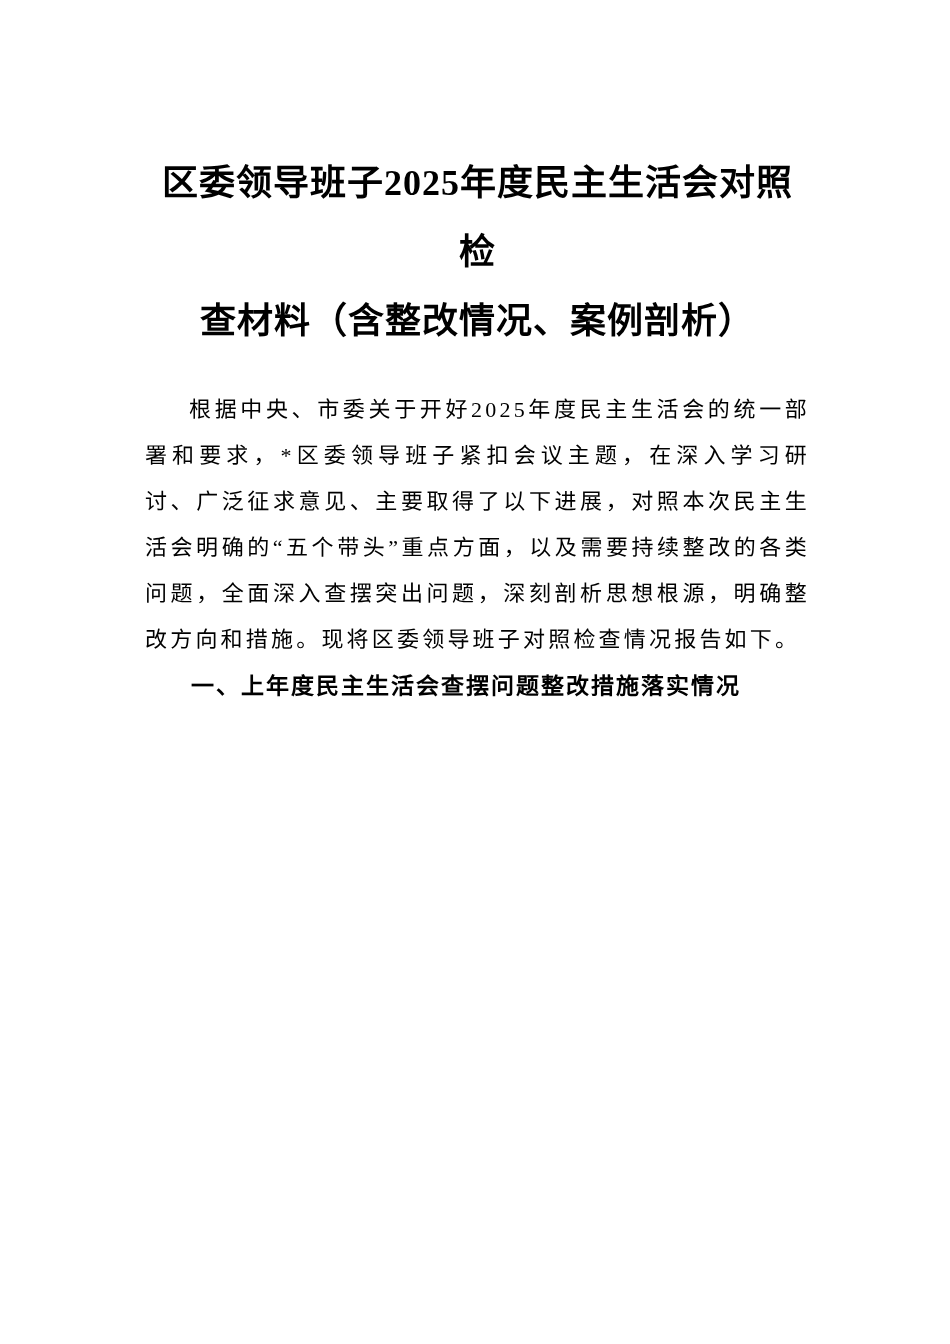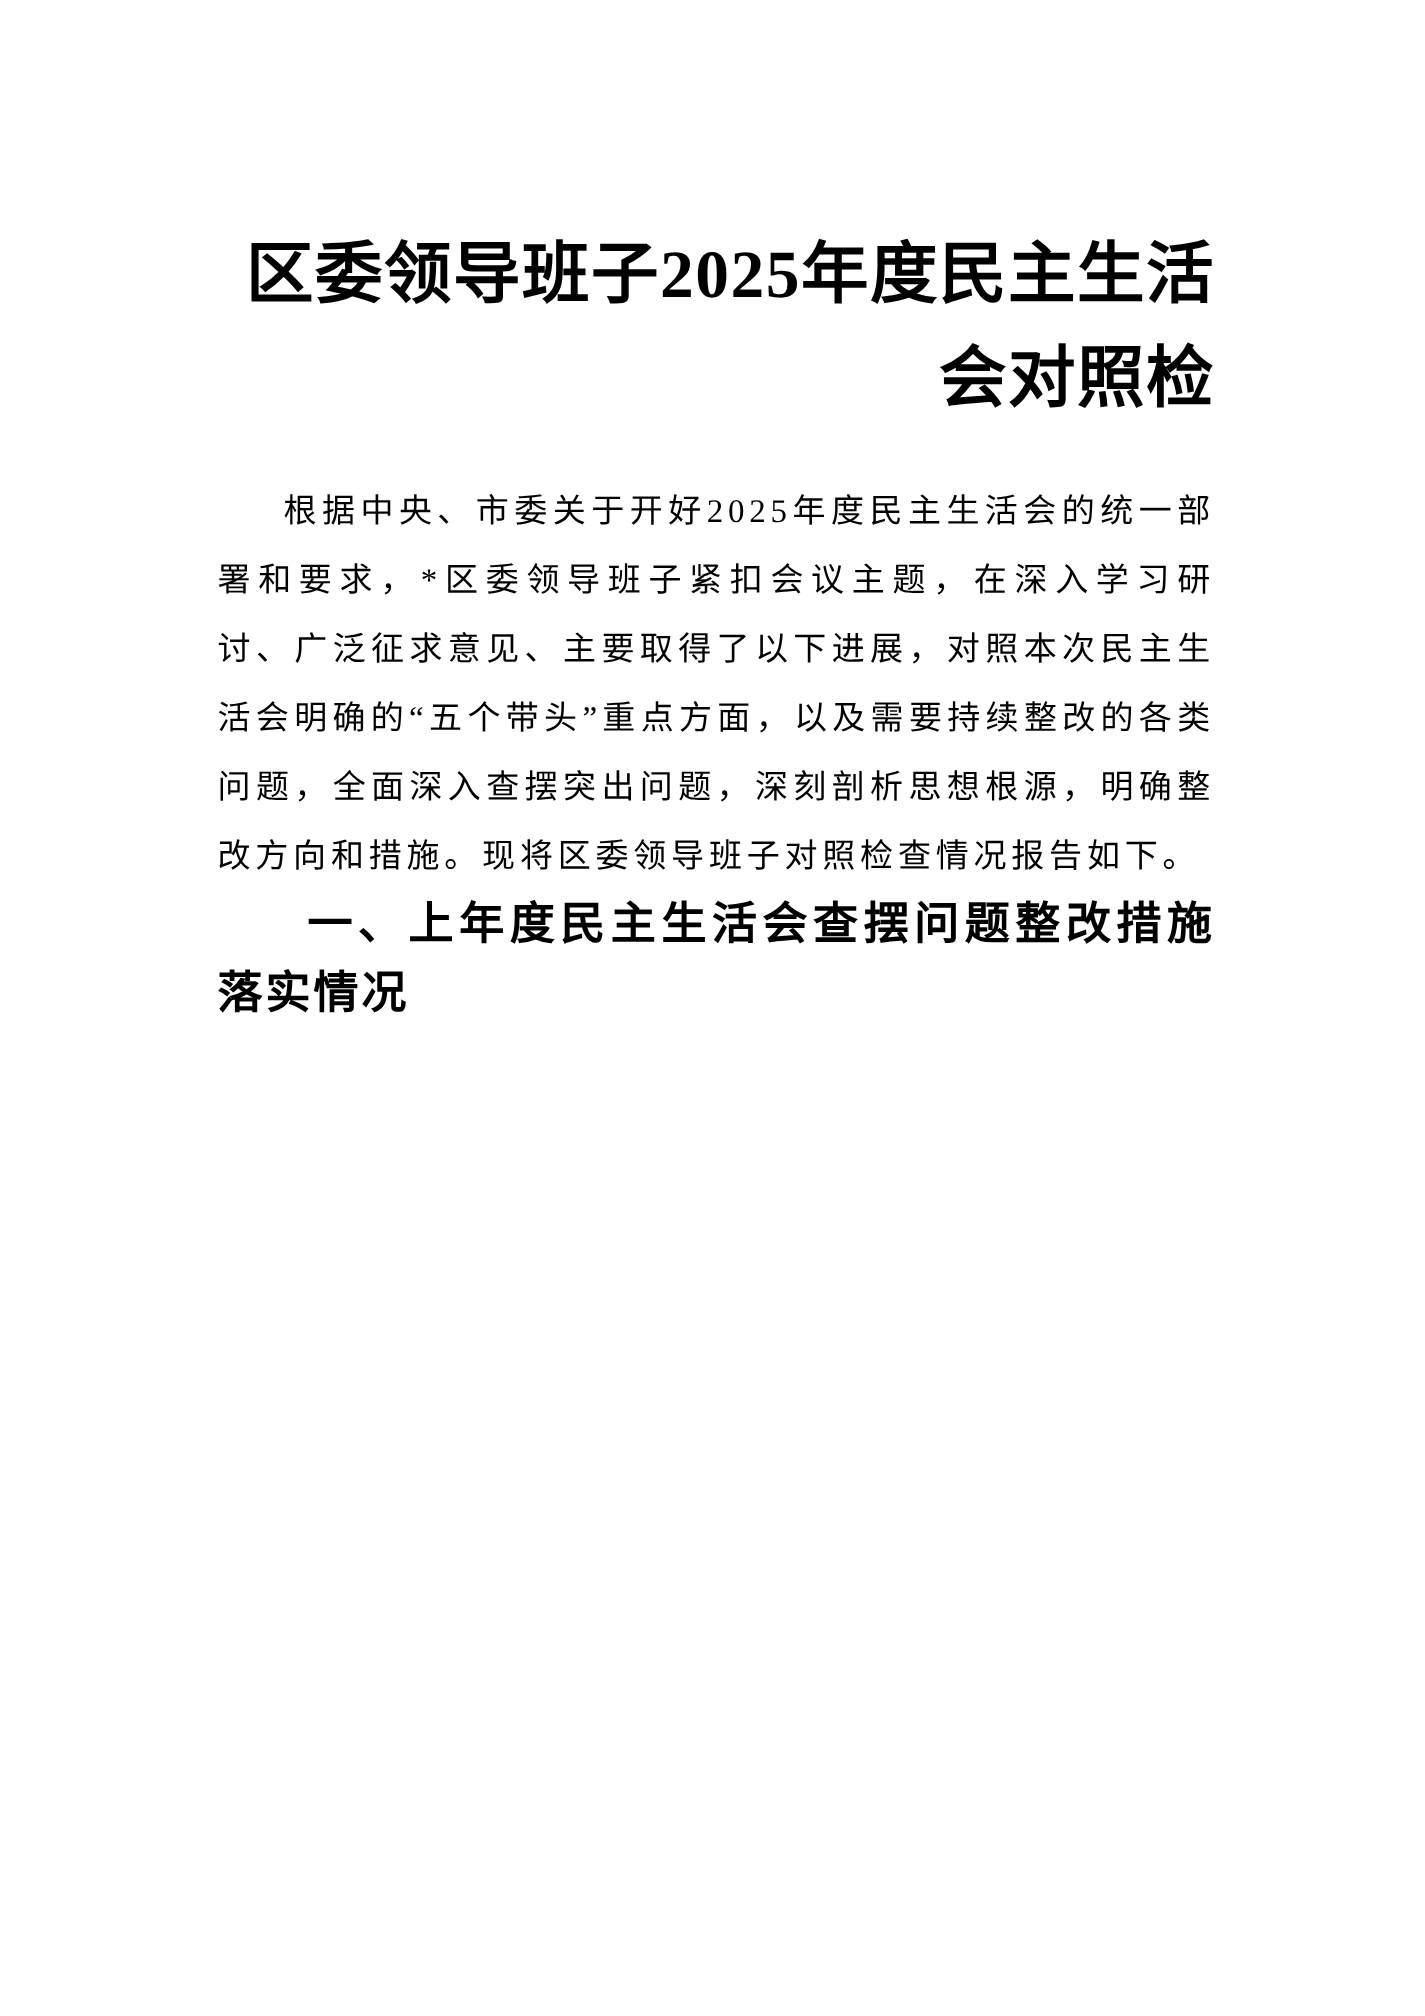--- a/index.html
+++ b/index.html
@@ -15,60 +15,61 @@
     margin: 0 auto;
     background: #ffffff;
     color: #000000;
     box-sizing: border-box;
     padding: 149px 140px 0 145px;
     overflow: hidden;
   }
   .doc-title {
     font-family: "Liberation Serif", "DejaVu Serif", serif;
     font-weight: 700;
-    font-size: 45px;
+    font-size: 36px;
     line-height: 69px;
-    text-align: right;
+    text-align: center;
     letter-spacing: 1px;
     color: #000000;
   }
   .doc-body {
     margin-top: 31px;
     font-family: "Liberation Serif", "DejaVu Serif", serif;
     font-size: 22px;
     line-height: 46px;
     letter-spacing: 3.2px;
     text-align: justify;
     color: #000000;
   }
   .doc-body p {
     margin: 0;
     text-indent: 2em;
   }
   .section-heading {
     margin: 0;
     font-family: "Liberation Sans", "DejaVu Sans", sans-serif;
     font-weight: 700;
-    font-size: 30px;
+    font-size: 23px;
     line-height: 46px;
     letter-spacing: 2px;
     text-indent: 2em;
     color: #000000;
   }
   .lead-bold {
     font-weight: 700;
   }
 </style>
 </head>
 <body>
 
 <div class="page">
 
   <div class="doc-title">
     <div>区委领导班子2025年度民主生活会对照检</div>
+    <div>查材料（含整改情况、案例剖析）</div>
   </div>
 
   <div class="doc-body">
 
     <p>根据中央、市委关于开好2025年度民主生活会的统一部署和要求，*区委领导班子紧扣会议主题，在深入学习研讨、广泛征求意见、主要取得了以下进展，对照本次民主生活会明确的“五个带头”重点方面，以及需要持续整改的各类问题，全面深入查摆突出问题，深刻剖析思想根源，明确整改方向和措施。现将区委领导班子对照检查情况报告如下。</p>
 
     <h2 class="section-heading">一、上年度民主生活会查摆问题整改措施落实情况</h2>
 
 
 

